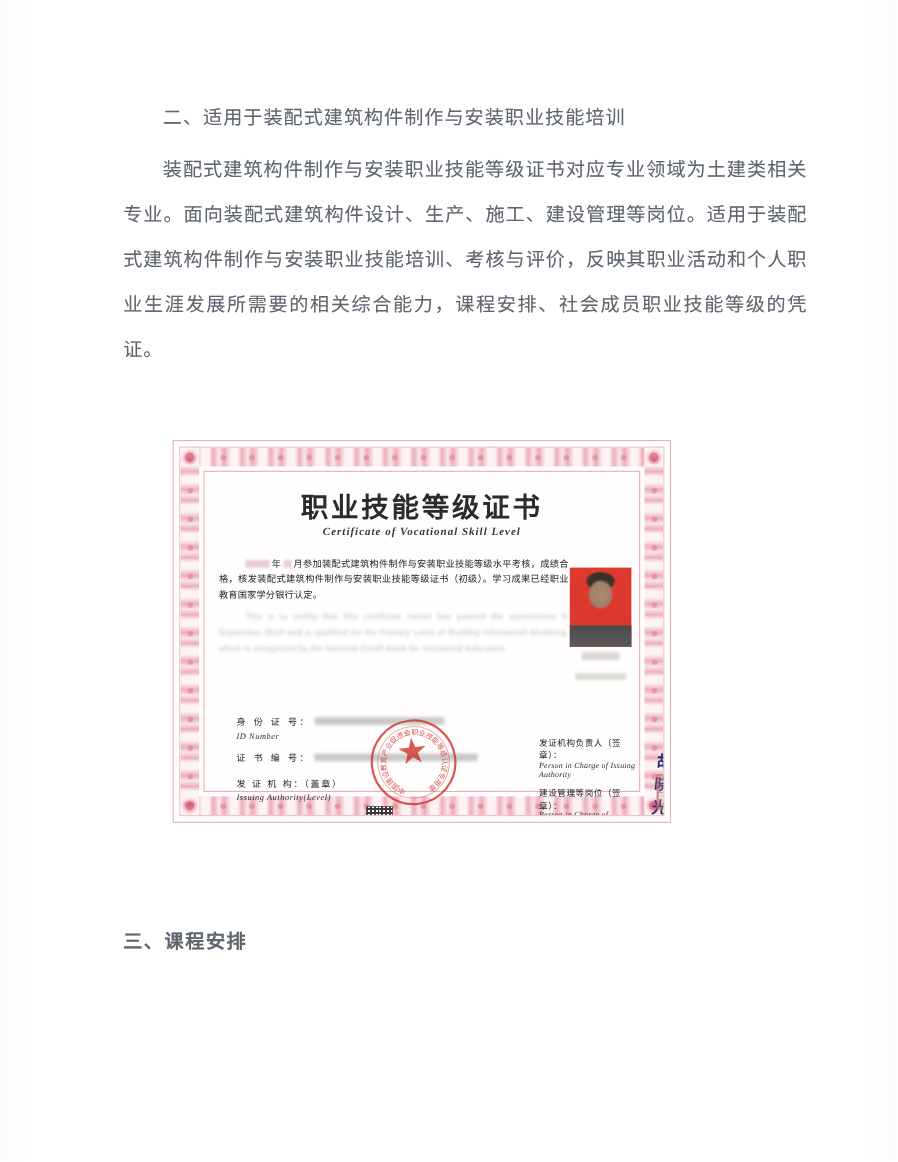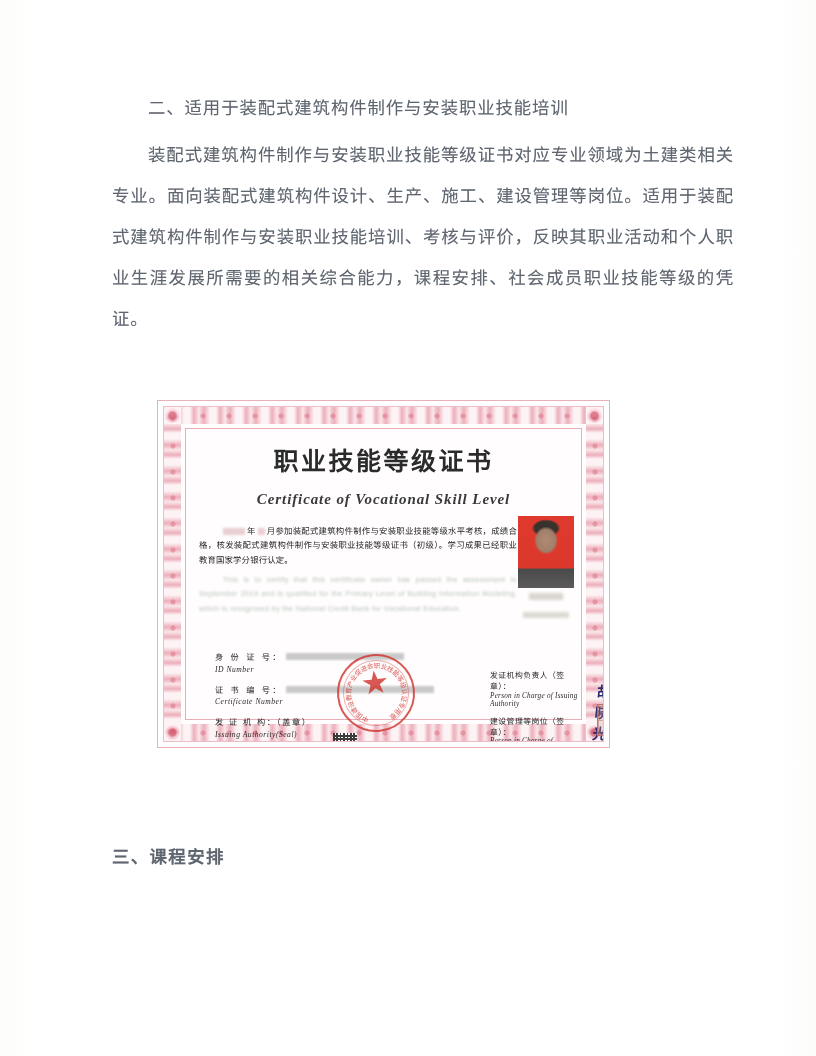--- a/index.html
+++ b/index.html
@@ -157,24 +157,24 @@
     font-size: 25px;
     font-weight: 700;
     letter-spacing: 2.5px;
     color: #2b2b2b;
     line-height: 1.05;
   }
   .cert-title-en {
     font-family: "Liberation Serif", "DejaVu Serif", serif;
     font-style: italic;
     font-weight: 700;
-    font-size: 15px;
+    font-size: 10px;
     letter-spacing: 0.9px;
     color: #3a3a3a;
-    margin-top: 16px;
+    margin-top: 3px;
   }
 
   
   .cert-body {
     margin-top: 16px;
     position: relative;
     width: 318px;
   }
   .cert-body-cn {
     font-family: "DejaVu Sans", "Liberation Sans", sans-serif;
@@ -442,26 +442,25 @@
 
         <div class="fields">
 
           <div class="field-row">
             <span class="f-cn">身 份 证 号：</span><span class="f-val-blur" style="width:118px"></span>
             <span class="f-en">ID Number</span>
           </div>
 
           <div class="field-row">
             <span class="f-cn">证 书 编 号：</span><span class="f-val-blur" style="width:148px"></span>
-            <span class="f-en">Certificate Number</span>
           </div>
 
           <div class="field-row">
             <span class="f-cn tight">发 证 机 构：（盖章）</span>
-            <span class="f-en">Issuing Authority(Seal)</span>
+            <span class="f-en">Issuing Authority(Level)</span>
           </div>
 
         </div>
 
         <div class="fields-right">
           <div class="field-row">
             <div class="fr-cn">发证机构负责人（签章）：</div>
             <div class="fr-en">Person in Charge of Issuing Authority</div>
           </div>
           <div class="field-row">

